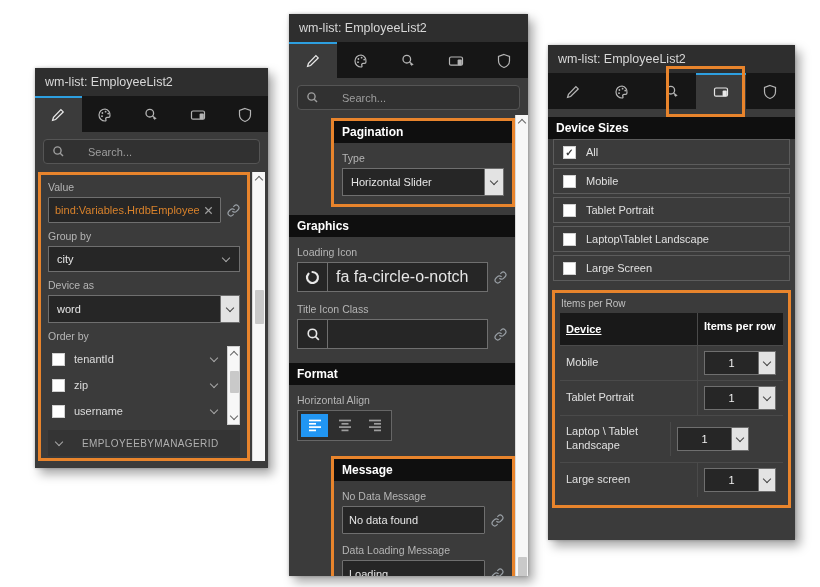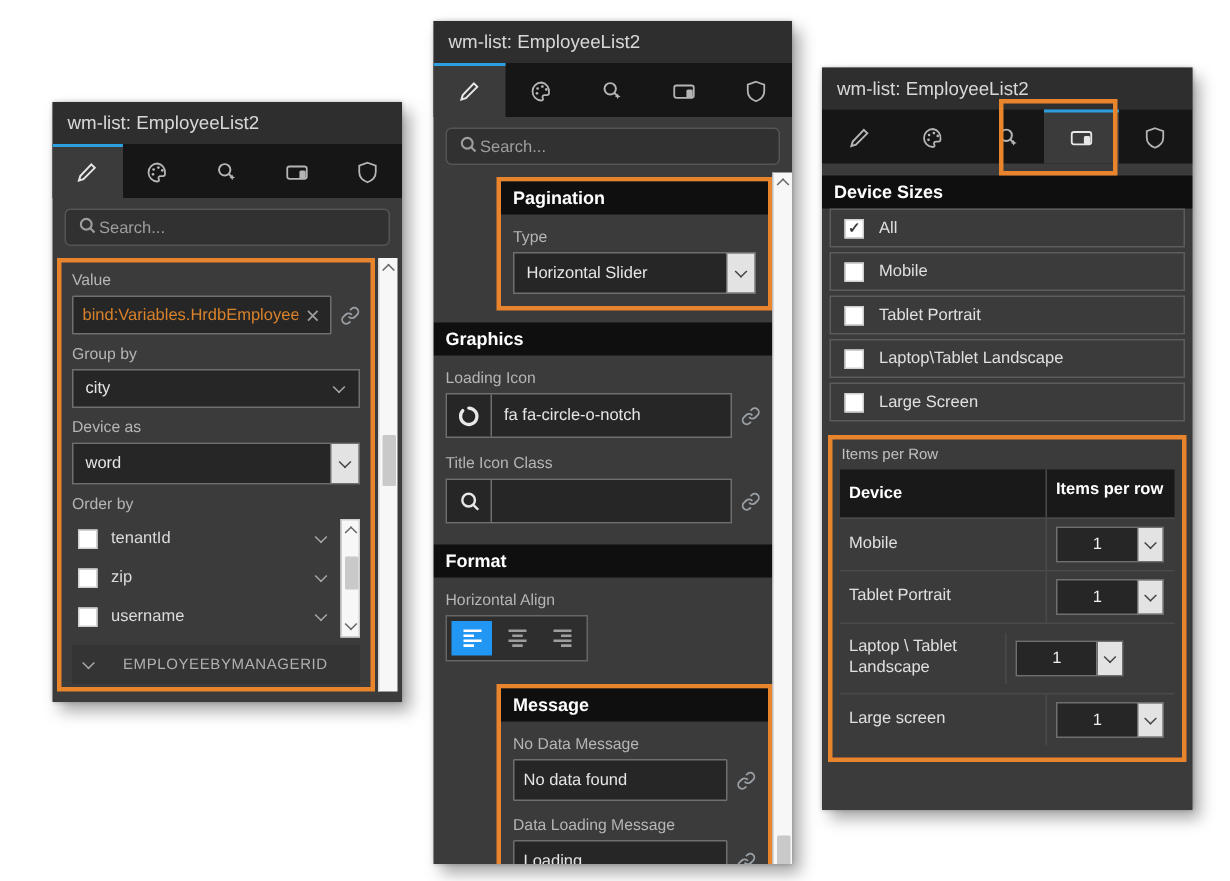--- a/index.html
+++ b/index.html
@@ -13,21 +13,21 @@
   .panel-header { height:28px; background:#2e2e2e; color:#d8d8d8; font-size:12.5px;
                   line-height:28px; padding:0 10px; white-space:nowrap; }
   .tabbar { display:flex; background:#161616; height:36px; }
   .tab { flex:1; display:flex; align-items:center; justify-content:center;
          border-top:2px solid transparent; color:#b5b5b5; cursor:pointer; }
   .tab.selected { background:#3b3b3b; border-top:2px solid #2d9fe0; color:#e8e8e8; }
   .tab svg { display:block; }
 
   .search-row { padding:7px 8px 5px 8px; }
   .search-box { background:#313131; border:1px solid #555555; border-radius:4px; height:25px;
-                display:flex; align-items:center; gap:2px; padding:0 8px; color:#9e9e9e; font-size:11px; }
+                display:flex; align-items:center; gap:24px; padding:0 8px; color:#9e9e9e; font-size:11px; }
 
   .annot { border:3px solid #e8842c; }
 
   .field-label { font-size:10.5px; color:#b5b5b5; margin:7px 0 4px 0; }
   .sec-hdr { background:#0f0f0f; color:#ffffff; font-weight:bold; font-size:12px; padding:4px 8px; }
 
   .input-row { display:flex; align-items:center; gap:6px; }
   .text-input { flex:1; background:#262626; border:1px solid #6f6f6f; height:26px; border-radius:1px;
                 color:#e6e6e6; font-size:11px; padding:0 6px; display:flex; align-items:center;
                 white-space:nowrap; overflow:hidden; }
@@ -69,36 +69,36 @@
                   gap:20px; padding:0 8px; color:#b0b0b0; font-size:10px; letter-spacing:.4px; }
 
   
   .content2 { display:flex; height:498px; }
   .main2 { flex:1; overflow:hidden; }
   .pad2 { padding:2px 8px 8px 8px; }
   .annot2 { border:3px solid #e8842c;margin-left:42px; }
   .icon-input { flex:1; background:#262626; border:1px solid #6f6f6f; height:30px; display:flex; align-items:stretch; }
   .icon-cell { width:30px; border-right:1px solid #6f6f6f; display:flex; align-items:center;
                justify-content:center; color:#e8e8e8; flex:0 0 auto; }
-  .icon-input .txt { flex:1; display:flex; align-items:center; padding:0 8px; font-size:11px; color:#e6e6e6; }
+  .icon-input .txt { flex:1; display:flex; align-items:center; padding:0 8px; font-size:16px; color:#e6e6e6; }
   .align-group { display:inline-flex; gap:3px; background:#2e2e2e; border:1px solid #666; padding:3px; }
   .align-btn { width:27px; height:23px; display:flex; align-items:center; justify-content:center;
                color:#9e9e9e; cursor:pointer; }
   .align-btn.active { background:#2196f3; color:#ffffff; }
 
   
   .tab-annot { position:absolute; left:118px; top:21px; width:79px; height:51px;
                border:3px solid #e8842c; pointer-events:none; z-index:5; }
   .device-row { margin:0 5px 3px 5px; border:1px solid #5c5c5c; height:26px; display:flex;
                 align-items:center; gap:10px; padding:0 9px; }
   .device-row .lbl { font-size:11px; color:#e0e0e0; }
   .ipr-annot { border:3px solid #e8842c; margin:9px 4px 0 4px; padding:3px 5px 8px 5px; }
   .ipr-label { font-size:10px; color:#c0c0c0; margin:2px 0 4px 1px; }
   .ipr-hdr { display:flex; background:#191919; color:#ffffff; font-weight:bold; font-size:11px; }
-  .ipr-hdr .c1 { flex:1; padding:10px 6px; }
+  .ipr-hdr .c1 { flex:1; padding:10px 6px;text-decoration:underline; }
   .ipr-hdr .c2 { width:86px; padding:6px 6px; border-left:1px solid #4a4a4a; line-height:1.3; }
   .ipr-row { display:flex; align-items:center; border-top:1px solid #4a4a4a; }
   .ipr-row .c1 { flex:1; padding:9px 6px; font-size:11px; color:#e0e0e0; line-height:1.25; }
   .ipr-row .c2 { width:86px; padding:5px 4px 5px 6px; border-left:1px solid #4a4a4a; }
   .mini-select { width:72px; height:24px; background:#262626; border:1px solid #6f6f6f; display:flex;
                  align-items:center; }
   .mini-select .val { flex:1; text-align:center; font-size:11px; color:#f0f0f0; }
   .mini-select .sel-btn { width:17px; }
 </style>
 </head>

